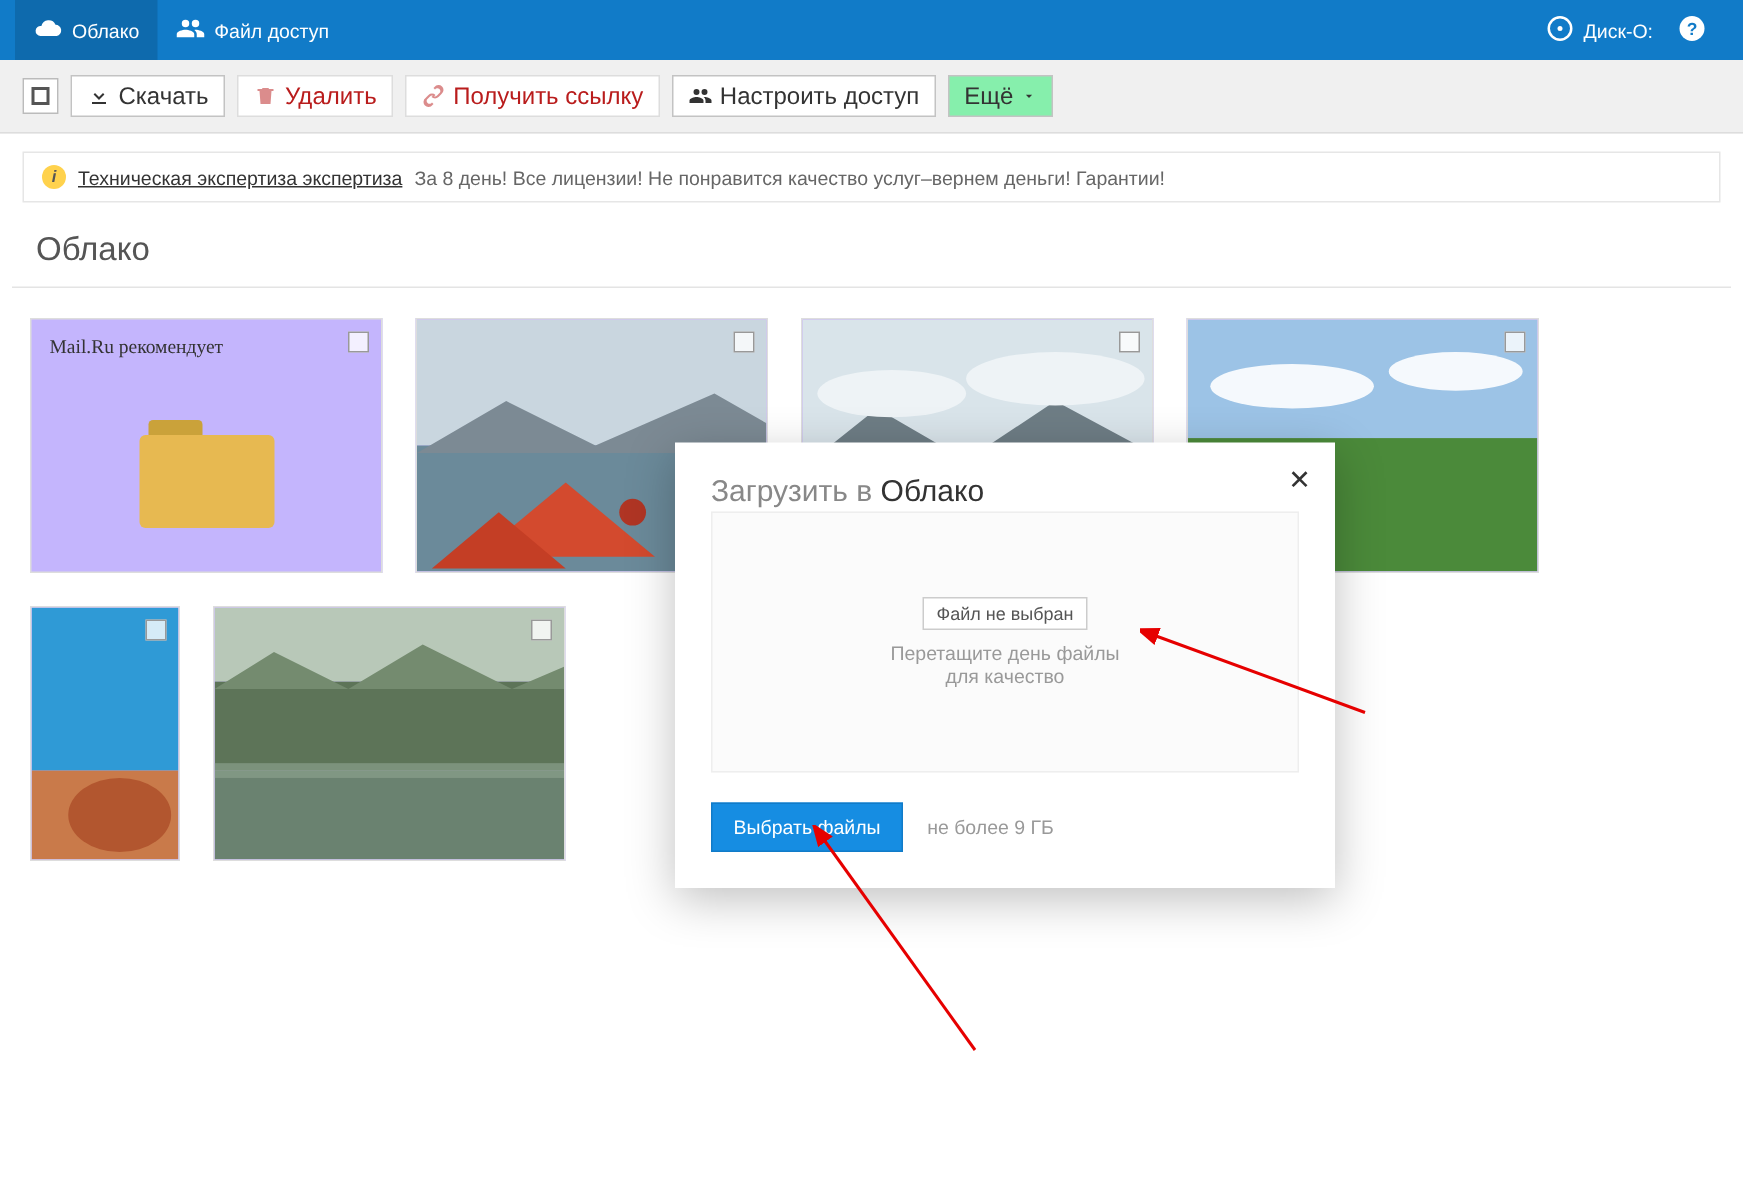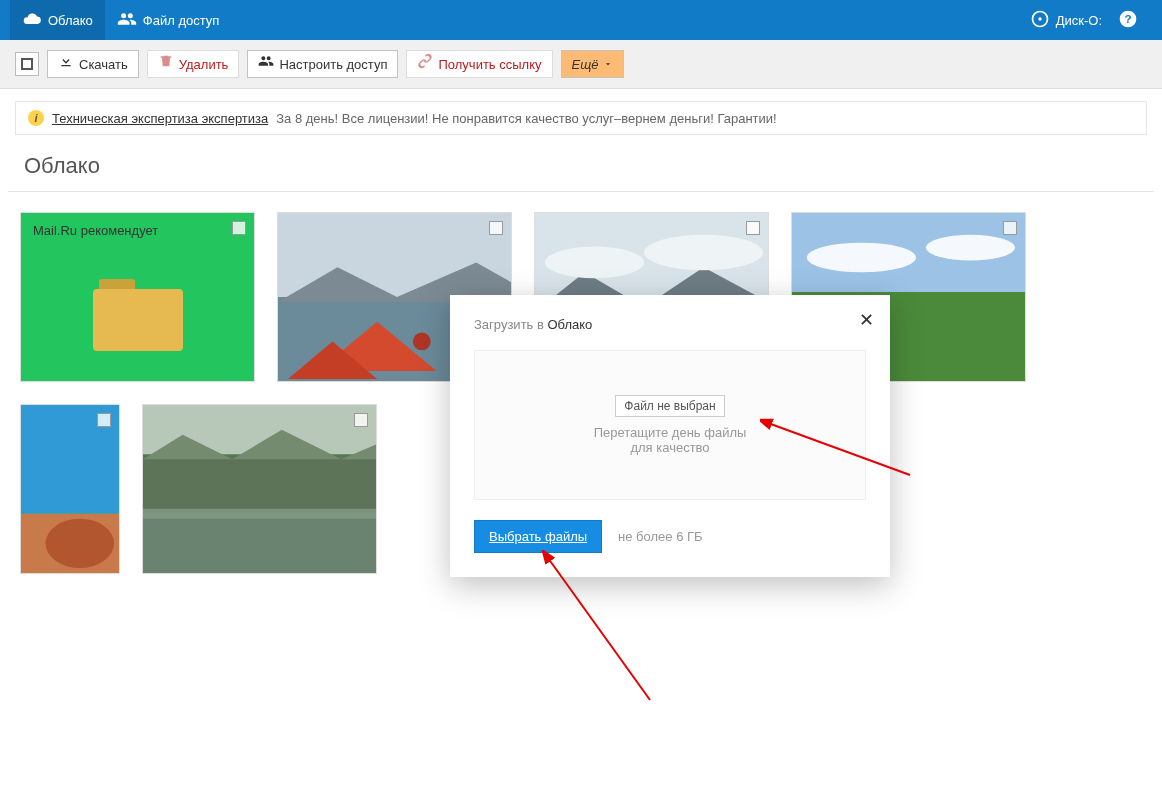--- a/index.html
+++ b/index.html
@@ -10,55 +10,55 @@
   .topnav-item { display: flex; align-items: center; padding: 0 12px; height: 40px; cursor: pointer; }
   .topnav-item.active { background: #0e6aad; }
   .topnav-item .icon { margin-right: 6px; }
   .topnav-right { margin-left: auto; display: flex; align-items: flex-end; }
   .topnav-right .topnav-item { padding: 0 8px; }
   
   
   .toolbar { background: #f0f0f0; border-bottom: 1px solid #ddd; padding: 10px 15px; display: flex; gap: 8px; align-items: center; }
   .tb-check { width: 24px; height: 24px; border: 1px solid #bbb; background: #fff; display:flex; align-items:center; justify-content:center; }
   .tb-check .inner { width: 12px; height: 12px; border: 2px solid #555; }
-  .tb-btn { border: 1px solid #c3c3c3; background: #fff; padding: 5px 10px; display: flex; align-items: flex-end; gap: 5px; cursor: pointer; color: #333; font-size: 13px; height: 28px; }
+  .tb-btn { border: 1px solid #c3c3c3; background: #fff; padding: 5px 10px; display: flex; align-items: flex-start; gap: 5px; cursor: pointer; color: #333; font-size: 16px; height: 28px; }
   .tb-btn.disabled { color: #b91c1c; border-color: #ddd; cursor: default; }
   .tb-btn.disabled .icon { opacity: 0.5; }
-  .tb-btn.secondary { background: #fdba74; font-style: italic; }
+  .tb-btn.secondary { background: #86efac; }
   
   
   .promo { background: #fff; margin: 12px 15px 0 15px; border: 1px solid #e6e6e6; padding: 8px 12px; font-size: 13px; color: #666; display: flex; align-items: center; gap: 8px; }
   .promo a { color: #333; text-decoration: underline; }
   .promo .ficon { width: 16px; height: 16px; background: #ffd24d; border-radius: 50%; display:inline-flex; align-items:center; justify-content:center; font-style: italic; color:#555; font-weight:bold; font-size:11px;}
   
   
   .page-title { padding: 18px 24px 12px 24px; font-size: 22px; color: #555; font-weight: 400; }
   
   
   .grid-wrap { border-top: 1px solid #e4e4e4; margin: 0 8px; padding: 20px 12px; display: flex; flex-wrap: wrap; gap: 22px; align-content: flex-start; }
-  .card { width: 235px; height: 170px; position: relative; border: 1px solid #ddd; background: #22c55e; overflow: hidden; }
+  .card { width: 235px; height: 170px; position: relative; border: 1px solid #ddd; background: #c4b5fd; overflow: hidden; font-family: Liberation Serif, serif; }
   .card .card-check { position: absolute; top: 8px; right: 8px; width: 14px; height: 14px; border: 1px solid #999; background: rgba(255,255,255,0.8); z-index: 2; }
   .card-label { font-size: 13px; padding: 10px 12px; color: #333; }
   .thumb { width: 100%; height: 100%; display:block; }
   
   
   .folder-body { display:flex; align-items:center; justify-content:center; height: calc(100% - 34px); }
   .folder-icon { width: 90px; height: 72px; position: relative; }
   .folder-tab { position:absolute; top:0; left:6px; width: 36px; height: 14px; background:#caa23a; border-radius: 3px 3px 0 0;}
   .folder-main { position:absolute; top:10px; left:0; right:0; bottom:0; background:#e7b951; border-radius: 4px; }
   
   
   .modal { position: absolute; left: 450px; top: 295px; width: 440px; background: #fff; box-shadow: 0 8px 30px rgba(0,0,0,0.25); z-index: 10; padding: 22px 24px 24px 24px; }
-  .modal-title { font-size: 13px; color: #888; font-weight: 400; margin-bottom: 18px; }
+  .modal-title { font-size: 20px; color: #888; font-weight: 400; margin-bottom: 1px; }
   .modal-title .strong { color: #333; }
   .modal-close { position: absolute; top: 14px; right: 16px; font-size: 18px; color: #333; cursor: pointer; }
-  .dropzone { border: 1px solid #eee; background: #fbfbfb; height: 150px; display:flex; flex-direction:column; align-items:center; justify-content:center; gap:8px; text-align:center; color:#999; font-size:13px; }
+  .dropzone { border: 1px solid #eee; background: #fbfbfb; height: 174px; display:flex; flex-direction:column; align-items:center; justify-content:center; gap:8px; text-align:center; color:#999; font-size:13px; }
   .file-chip { border: 1px solid #ccc; background:#fff; padding: 3px 8px; font-size: 12px; color:#555; }
   .modal-footer { margin-top: 20px; display:flex; align-items:center; gap: 16px; }
-  .btn-primary { background: #168de2; color:#fff; border: 1px solid #117bc8; padding: 8px 14px; font-size: 13px; cursor:pointer;text-decoration:underline; }
+  .btn-primary { background: #168de2; color:#fff; border: 1px solid #117bc8; padding: 8px 14px; font-size: 13px; cursor:pointer; }
   .hint { color:#999; font-size: 13px; }
   
   
   .arrow { position: absolute; pointer-events: none; z-index: 20; }
   
   
   svg.icon { width: 16px; height: 16px; fill: currentColor; }
   svg.icon-lg { width: 20px; height: 20px; fill: currentColor; }
 </style>
 </head>
@@ -111,31 +111,31 @@
           <path d="M12 3v10l4-4 1.4 1.4L12 16 6.6 10.4 8 9l4 4V3h0zM5 18h14v2H5z"></path>
         </svg></span>
     <span>Скачать</span>
   </button>
   <button class="tb-btn disabled">
     <span><svg class="icon" viewBox="0 0 24 24">
           <path d="M6 7h12l-1 13H7L6 7zm3-3h6l1 2H8l1-2zM4 5h16v2H4z"></path>
         </svg></span>
     <span>Удалить</span>
   </button>
+  <button class="tb-btn disabled">
+    <span><svg class="icon" viewBox="0 0 24 24">
+          <path d="M10 13a5 5 0 0 0 7 0l3-3a5 5 0 1 0-7-7l-1 1 1.5 1.5 1-1a3 3 0 0 1 4 4l-3 3a3 3 0 0 1-4 0zM14 11a5 5 0 0 0-7 0l-3 3a5 5 0 1 0 7 7l1-1-1.5-1.5-1 1a3 3 0 0 1-4-4l3-3a3 3 0 0 1 4 0z"></path>
+        </svg></span>
+    <span>Получить ссылку</span>
+  </button>
   <button class="tb-btn">
     <span><svg class="icon" viewBox="0 0 24 24">
           <path d="M16 11a3 3 0 1 0-3-3 3 3 0 0 0 3 3zm-8 0a3 3 0 1 0-3-3 3 3 0 0 0 3 3zm0 2c-2.3 0-7 1.2-7 3.5V19h14v-2.5C15 14.2 10.3 13 8 13zm8 0c-.3 0-.6 0-.9.1 1.2.9 1.9 2 1.9 3.4V19h6v-2.5c0-2.3-4.7-3.5-7-3.5z"></path>
         </svg></span>
     <span>Настроить доступ</span>
-  </button>
-  <button class="tb-btn disabled">
-    <span><svg class="icon" viewBox="0 0 24 24">
-          <path d="M10 13a5 5 0 0 0 7 0l3-3a5 5 0 1 0-7-7l-1 1 1.5 1.5 1-1a3 3 0 0 1 4 4l-3 3a3 3 0 0 1-4 0zM14 11a5 5 0 0 0-7 0l-3 3a5 5 0 1 0 7 7l1-1-1.5-1.5-1 1a3 3 0 0 1-4-4l3-3a3 3 0 0 1 4 0z"></path>
-        </svg></span>
-    <span>Получить ссылку</span>
   </button>
   <button class="tb-btn secondary">
     <span>Ещё</span>
     <span><svg class="icon" viewBox="0 0 24 24" style="width:10px;height:10px">
           <path d="M7 10l5 5 5-5z"></path>
         </svg></span>
   </button>
 </div>
 
 <div class="promo">
@@ -223,21 +223,21 @@
   </div>
   <div class="dropzone">
     <div class="file-chip">Файл не выбран</div>
     <div>
       <div>Перетащите день файлы</div>
       <div>для качество</div>
     </div>
   </div>
   <div class="modal-footer">
     <button class="btn-primary">Выбрать файлы</button>
-    <span class="hint">не более 6 ГБ</span>
+    <span class="hint">не более 9 ГБ</span>
   </div>
 </div>
 
 <svg class="arrow" style="left:540px; top:550px;" width="140" height="160">
   <defs>
       <marker id="ah1" markerWidth="10" markerHeight="10" refX="2" refY="3" orient="auto">
         <path d="M0,0 L0,6 L8,3 z" fill="#e60000"></path>
       </marker>
     </defs>
   <line x1="110" y1="150" x2="8" y2="8" stroke="#e60000" stroke-width="2" marker-end="url(#ah1)"></line>

